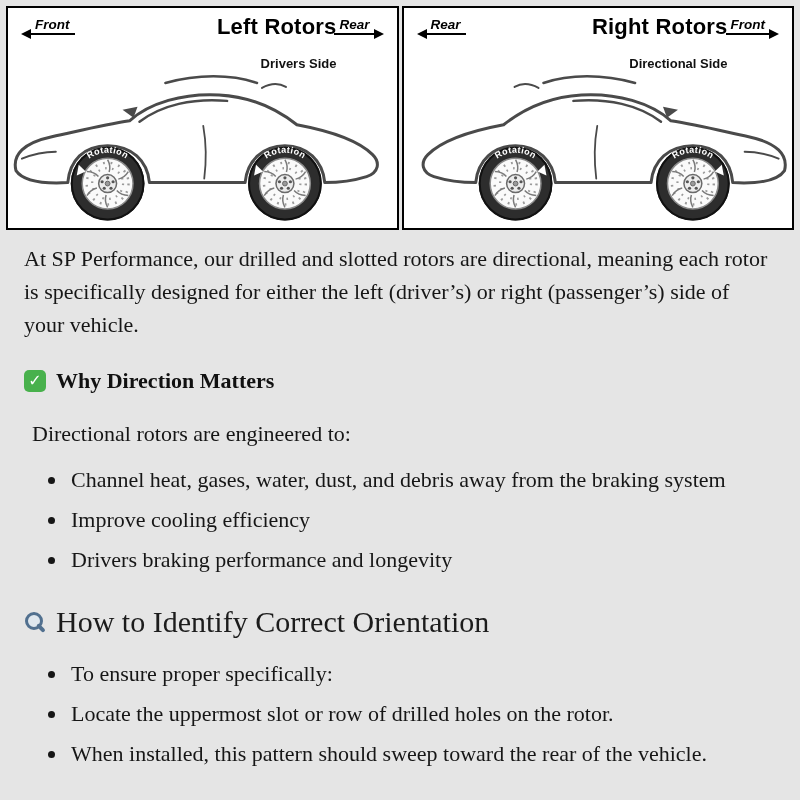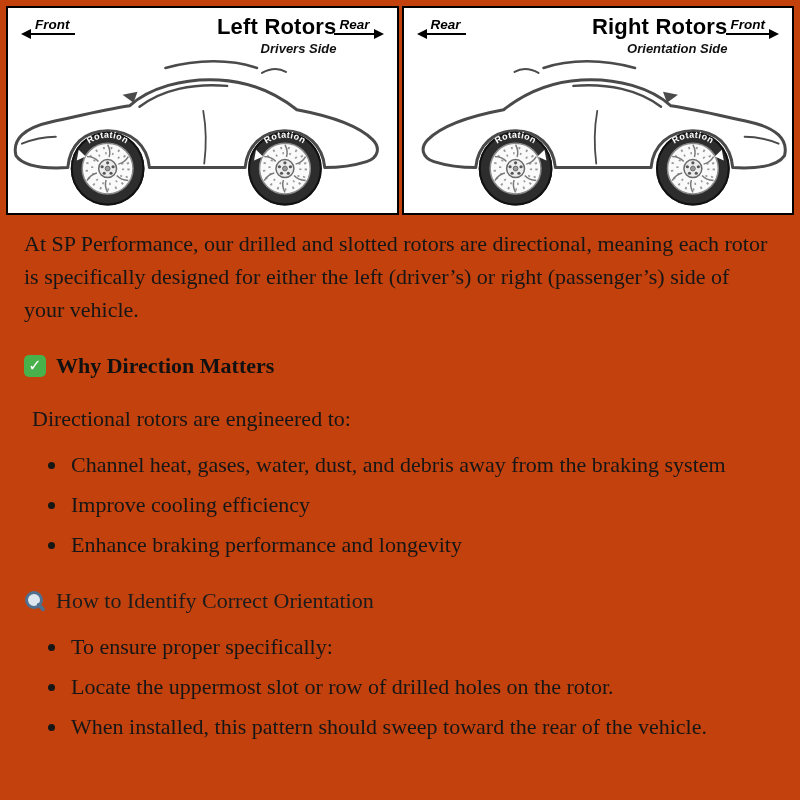--- a/index.html
+++ b/index.html
@@ -1,40 +1,40 @@
 <!DOCTYPE html>
 <html><head>
 <meta charset="utf-8">
 <style>
   html,body{margin:0;padding:0;background:#fff;}
-  .page{width:800px;height:800px;overflow:hidden;background:#c2410c;position:relative;}
+  .page{width:800px;height:800px;overflow:hidden;background:#e5e5e5;position:relative;}
 
   
   .diagram{display:flex;gap:3px;padding:6px 6px 0 6px;}
   .panel{flex:1;border:2px solid #000;background:#fff;min-width:0;}
   .panel-header{display:flex;justify-content:space-between;align-items:flex-start;padding:7px 12px 0 12px;}
   .panel-titles{text-align:right;flex:1;line-height:1.05;}
   .panel-title{font-family:"Liberation Sans",sans-serif;font-weight:bold;font-size:22px;letter-spacing:.2px;color:#000;}
-  .panel-subtitle{font-family:"Liberation Sans",sans-serif;font-weight:bold;font-style:italic;font-size:13px;color:#111;margin-top:4px;}
+  .panel-subtitle{font-family:"Liberation Sans",sans-serif;font-weight:bold;font-size:13px;color:#111;margin-top:19px;}
   .dir{position:relative;display:inline-block;font-family:"Liberation Sans",sans-serif;font-style:italic;font-weight:bold;font-size:13.5px;color:#000;padding:0 3px 6px 3px;margin-top:2px;}
   .dir::after{content:"";position:absolute;left:-2px;right:-2px;bottom:3px;height:2.5px;background:#000;}
   .tri{position:absolute;bottom:-0.5px;width:0;height:0;border-top:5px solid transparent;border-bottom:5px solid transparent;}
   .tri-left{left:-11px;border-right:10px solid #000;}
   .tri-right{right:-11px;border-left:10px solid #000;}
   .dir.at-left{margin-left:12px;}
   .dir.at-right{margin-right:12px;}
   .car-svg{width:100%;display:block;}
   .rot-text{font-family:"Liberation Sans",sans-serif;font-weight:bold;font-size:9px;fill:#ffffff;letter-spacing:.4px;}
 
   
   .content{padding:4px 28px 0 24px;font-family:"Liberation Serif",serif;font-size:22px;line-height:1.5;color:#161616;}
   .intro{margin:8px 0 0 0;}
   .h-row{display:flex;align-items:center;gap:10px;margin-top:23px;}
   .h-bold{font-weight:bold;font-size:22px;color:#111;}
-  .h-reg{font-weight:normal;font-size:22px;color:#1c1c1c;}
+  .h-reg{font-weight:normal;font-size:30px;color:#1c1c1c;}
   .check-icon{flex:none;width:22px;height:22px;background:#48b14c;border-radius:5px;color:#fff;
     font-family:"DejaVu Sans",sans-serif;font-weight:bold;font-size:16px;line-height:22px;text-align:center;}
   .mag-icon{flex:none;position:relative;width:22px;height:22px;}
   .mag-lens{position:absolute;left:1px;top:1px;width:12px;height:12px;border:3px solid #51708f;border-radius:50%;background:#dfe7ee;}
   .mag-handle{position:absolute;width:10px;height:3.5px;background:#51708f;border-radius:2px;
     transform:rotate(45deg);left:12px;top:15px;}
   ul.blist{margin:13px 0 0 0;padding-left:44px;}
   ul.blist li{margin-bottom:7px;padding-left:3px;}
   .lead{margin:20px 0 0 8px;}
 </style>
@@ -113,21 +113,21 @@
     </div>
 
     <div class="panel">
       <div class="panel-header">
         <span class="dir at-left">
           <span class="tri tri-left"></span>
           <span>Rear</span>
         </span>
         <span class="panel-titles">
           <div class="panel-title">Right Rotors</div>
-          <div class="panel-subtitle">Orientation Side</div>
+          <div class="panel-subtitle">Directional Side</div>
         </span>
         <span class="dir at-right">
           <span>Front</span>
           <span class="tri tri-right"></span>
         </span>
       </div>
       <svg class="car-svg" viewBox="0 0 390 158">
         <g transform="translate(390,0) scale(-1,1)">
             <use href="#car-body-art"></use>
           </g>
@@ -152,21 +152,21 @@
     <div class="h-row h-bold">
       <span class="check-icon">✓</span>
       <span>Why Direction Matters</span>
     </div>
 
     <p class="lead">Directional rotors are engineered to:</p>
 
     <ul class="blist">
       <li>Channel heat, gases, water, dust, and debris away from the braking system</li>
       <li>Improve cooling efficiency</li>
-      <li>Enhance braking performance and longevity</li>
+      <li>Drivers braking performance and longevity</li>
     </ul>
 
     <div class="h-row h-reg">
       <span class="mag-icon">
         <span class="mag-lens"></span>
         <span class="mag-handle"></span>
       </span>
       <span>How to Identify Correct Orientation</span>
     </div>
 

